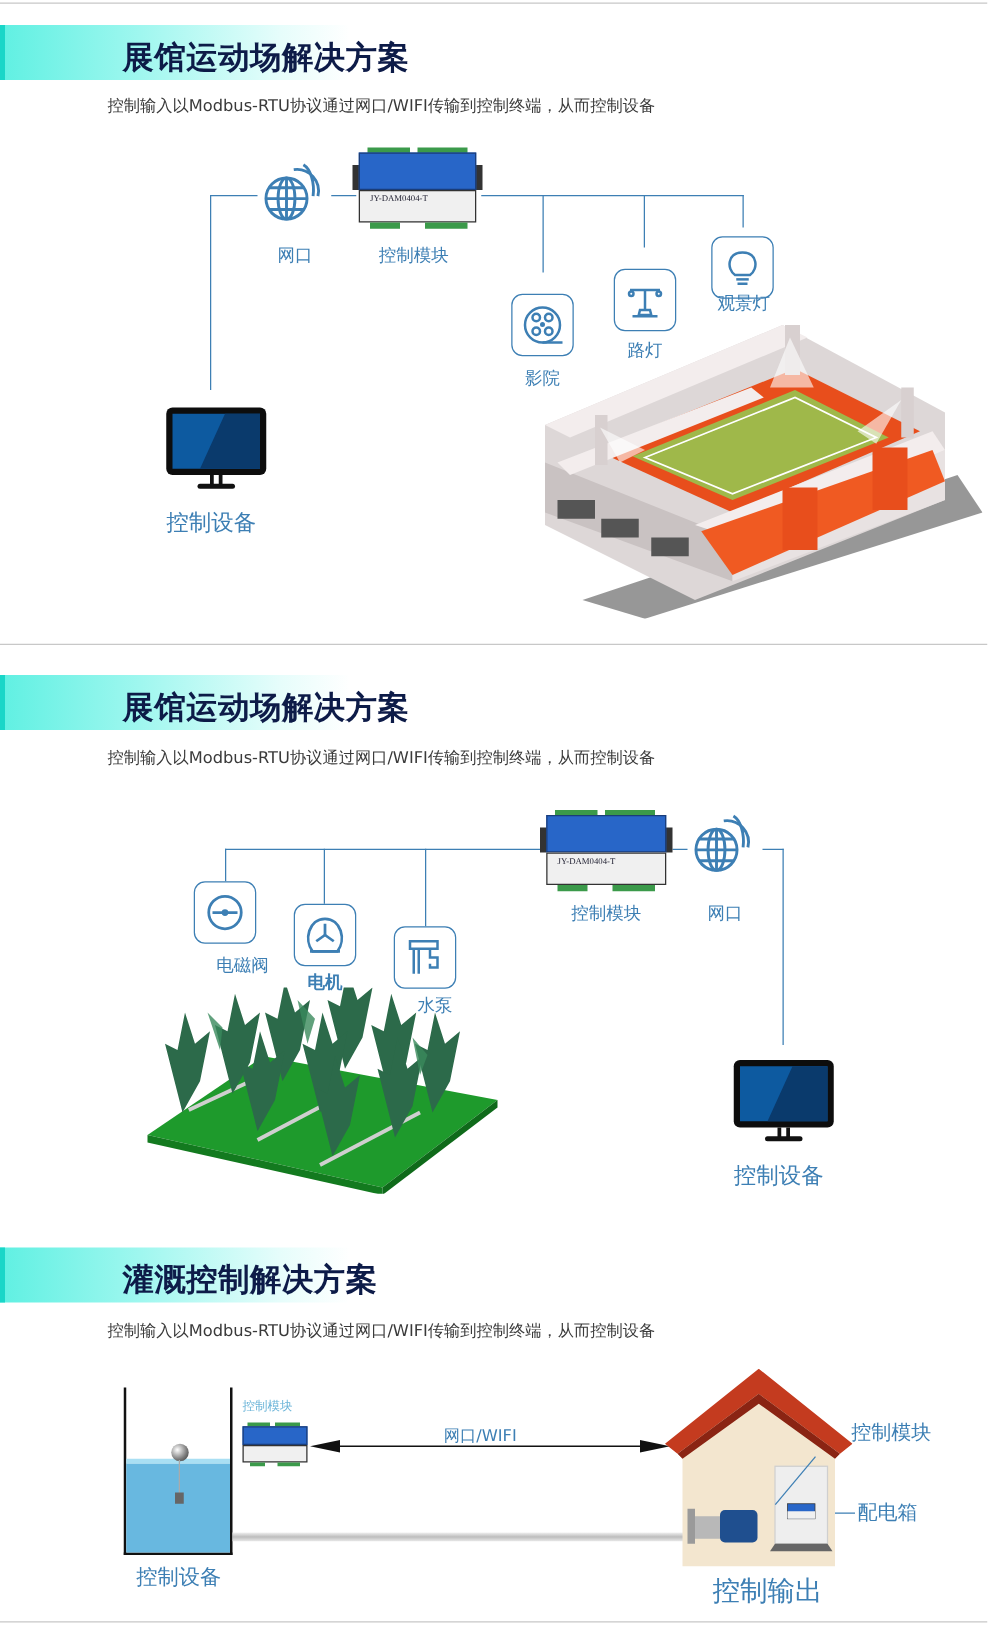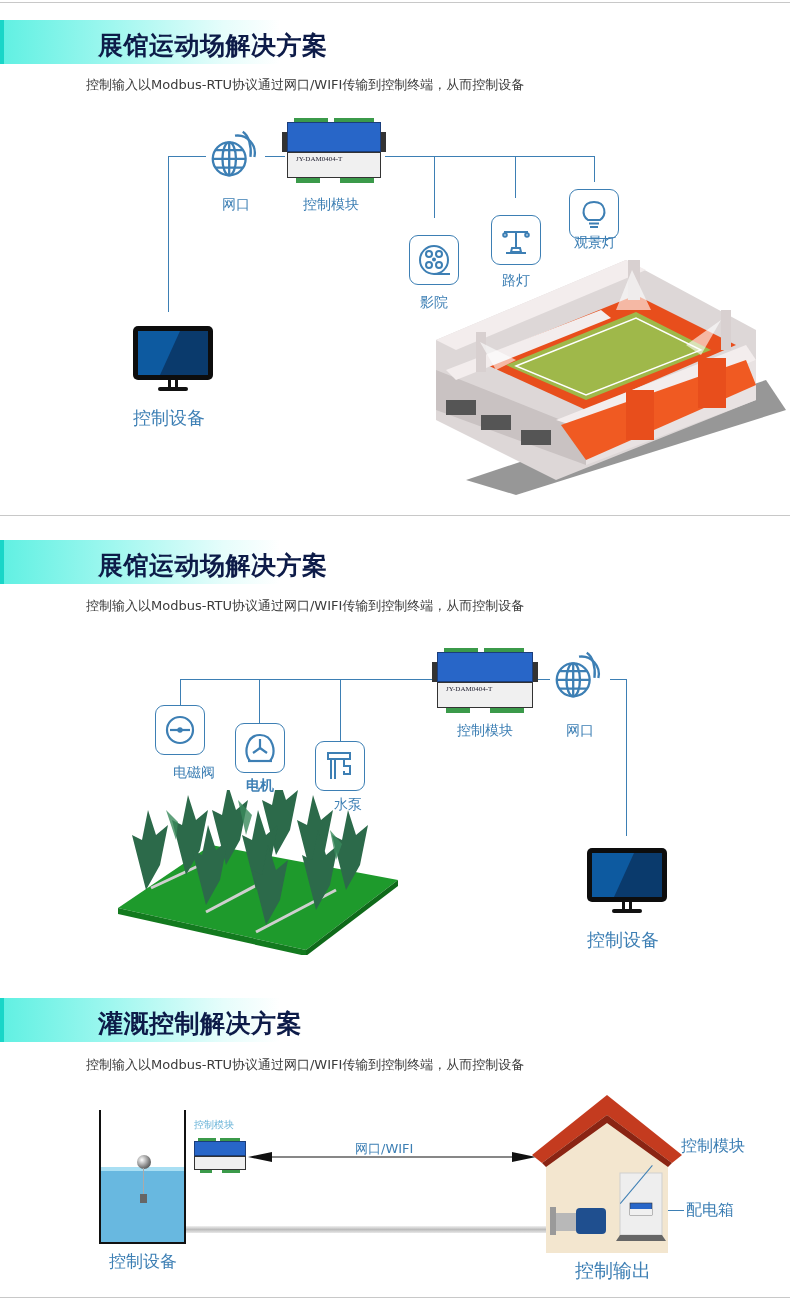--- a/index.html
+++ b/index.html
@@ -318,15 +318,15 @@
     <rect x="98" y="114" width="22" height="6" fill="#f0f0f0"></rect>
     <rect x="44" y="113" width="30" height="26" rx="4" fill="#1f4f8f"></rect>
     <rect x="22" y="118" width="22" height="18" fill="#b8b8b8"></rect>
     <rect x="18" y="112" width="6" height="28" fill="#9a9a9a"></rect>
   </svg>
 </div>
 <div class="line" style="left:652px; top:1165px; width:1px; height:50px; background:#3d7fb4; transform:rotate(40deg); transform-origin:top left;"></div>
 <div class="line" style="left:668px; top:1210px; width:16px; height:1px;"></div>
 <div class="lbl" style="left:681px; top:1136px; font-size:16px;">控制模块</div>
 <div class="lbl" style="left:686px; top:1200px; font-size:16px;">配电箱</div>
-<div class="lbl lbl-big" style="left:570px; top:1258px; width:86px; font-size:19px;">控制输出</div>
+<div class="lbl lbl-big" style="left:570px; top:1258px; width:86px; font-size:22px;">控制输出</div>
 
 <div class="divider" style="top:1297px;"></div>
 
 </body></html>

